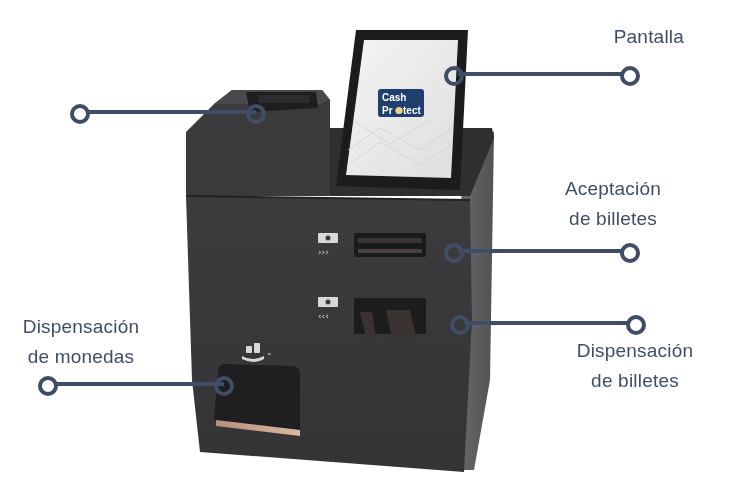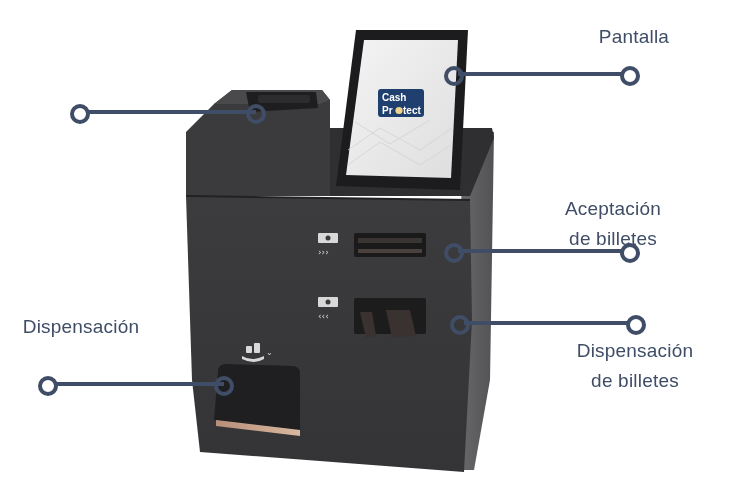--- a/index.html
+++ b/index.html
@@ -90,37 +90,38 @@
       <text x="266" y="355" font-size="8" font-family="DejaVu Sans, sans-serif" fill="#d8d8d8">⌄</text>
     </g>
     <path d="M218 372 Q218 364 226 364 L292 366 Q300 366 300 374 L300 430 L214 420 Z" fill="#1f1f21"></path>
     <polygon points="216,420 300,430 300,436 216,426" fill="url(#tray)"></polygon>
   </svg>
 
   <div class="callout-line" style="left:84px; top:110px; width:172px;"></div>
   <div class="dot" style="left:70px; top:104px;"></div>
   <div class="dot hollow" style="left:246px; top:104px;"></div>
 
-  <div class="label" style="left:584px; top:22px; width:100px;">
+  <div class="label" style="left:584px; top:22px; width:100px;text-align:right;">
     <div>Pantalla</div>
   </div>
   <div class="callout-line" style="left:458px; top:72px; width:172px;"></div>
   <div class="dot hollow" style="left:444px; top:66px;"></div>
   <div class="dot" style="left:620px; top:66px;"></div>
 
-  <div class="label" style="left:548px; top:174px; width:130px;margin-top:20px;">
+  <div class="label" style="left:548px; top:174px; width:130px;">
     <div>Aceptación</div>
     <div>de billetes</div>
   </div>
   <div class="callout-line" style="left:458px; top:249px; width:172px;"></div>
   <div class="dot hollow" style="left:444px; top:243px;"></div>
   <div class="dot" style="left:620px; top:243px;"></div>
 
   <div class="label" style="left:6px; top:312px; width:150px;">
     <div>Dispensación</div>
+    <div>de monedas</div>
   </div>
   <div class="callout-line" style="left:52px; top:382px; width:172px;"></div>
   <div class="dot" style="left:38px; top:376px;"></div>
   <div class="dot hollow" style="left:214px; top:376px;"></div>
 
   <div class="label" style="left:560px; top:336px; width:150px;">
     <div>Dispensación</div>
     <div>de billetes</div>
   </div>
   <div class="callout-line" style="left:464px; top:321px; width:172px;"></div>

